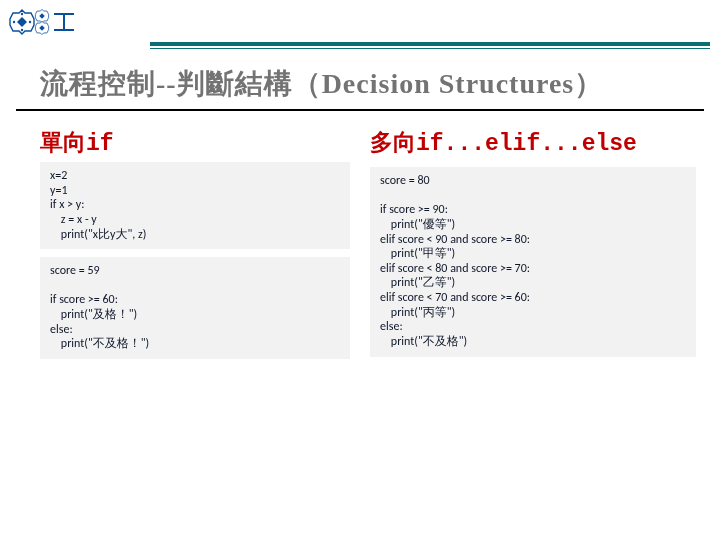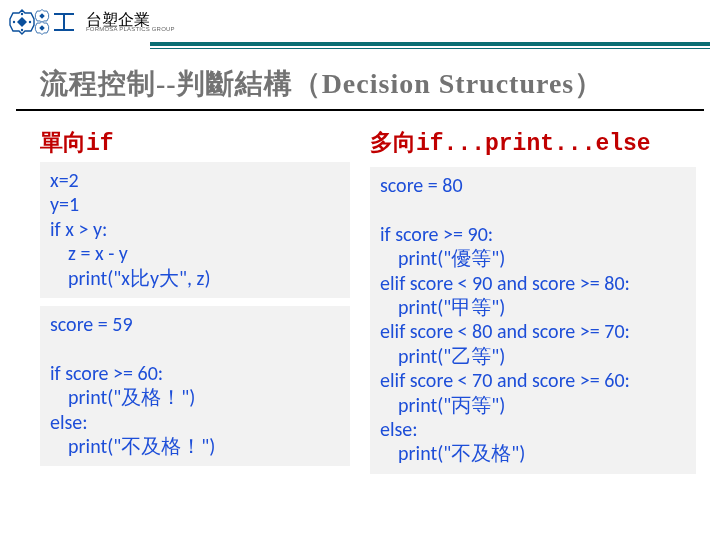--- a/index.html
+++ b/index.html
@@ -11,21 +11,21 @@
   .brand-en { font-size: 6px; color: #666; letter-spacing: 0.2px; margin-top: -2px; }
   .brand-text { display: flex; flex-direction: column; line-height: 1; }
   .hr-wrap { padding: 0 10px 0 150px; margin-top: 2px; }
   .hr1 { height: 4px; background: #0a6e73; }
   .hr2 { height: 1px; background: #0a6e73; margin-top: 2px; }
   .title { font-family: "DFKai-SB", "KaiTi", "Microsoft JhengHei", serif; font-size: 28px; font-weight: 700; color: #737373; padding: 16px 24px 6px 24px; border-bottom: 2px solid #000; margin: 0 16px 6px 16px; letter-spacing: 1px; }
   .content { display: flex; padding: 4px 24px 0 40px; gap: 20px; }
   .col { flex: 1; }
   .col.left { flex: 0 0 310px; }
   .sec-head { font-family: "SimSun", "DFKai-SB", "Courier New", monospace; font-size: 23px; font-weight: 700; color: #c00000; margin: 6px 0 4px 0; white-space: nowrap; }
-  .codeblock { background: #f2f2f2; padding: 6px 10px 8px 10px; font-family: Calibri, "Segoe UI", sans-serif; font-size: 20px; line-height: 1.22; color: #1d4ed8; white-space: pre; margin: 0 0 8px 0; }
+  .codeblock { background: #f2f2f2; padding: 6px 10px 8px 10px; font-family: Calibri, "Segoe UI", sans-serif; font-size: 12px; line-height: 1.22; color: #0f172a; white-space: pre; margin: 0 0 8px 0; }
   .col.right .codeblock { margin-top: 9px; }
 </style>
 </head>
 <body>
 
 <div class="slide">
 
   <div class="header">
     <div class="logo-block">
       <svg class="logo-svg" viewBox="0 0 72 30">
@@ -50,24 +50,20 @@
             <polygon points="0,-5 5,0 0,5 -5,0" fill="#0a4f9c" stroke="none"></polygon>
           </g>
 
           <g stroke="#0a4f9c" stroke-width="2">
             <line x1="46" y1="7" x2="66" y2="7"></line>
             <line x1="46" y1="23" x2="66" y2="23"></line>
             <line x1="56" y1="7" x2="56" y2="23"></line>
           </g>
         </g>
       </svg>
-      <div class="brand-text">
-        <span>台塑企業</span>
-        <span class="brand-en">FORMOSA PLASTICS GROUP</span>
-      </div>
     </div>
   </div>
 
   <div class="hr-wrap">
     <div class="hr1"></div>
     <div class="hr2"></div>
   </div>
 
   <div class="title">流程控制--判斷結構（Decision Structures）</div>
 
@@ -82,21 +78,21 @@
 
       <div class="codeblock">score = 59
 
 if score &gt;= 60:
     print("及格！")
 else:
     print("不及格！")</div>
     </div>
 
     <div class="col right">
-      <div class="sec-head">多向if...print...else</div>
+      <div class="sec-head">多向if...elif...else</div>
       <div class="codeblock">score = 80
 
 if score &gt;= 90:
     print("優等")
 elif score &lt; 90 and score &gt;= 80:
     print("甲等")
 elif score &lt; 80 and score &gt;= 70:
     print("乙等")
 elif score &lt; 70 and score &gt;= 60:
     print("丙等")

